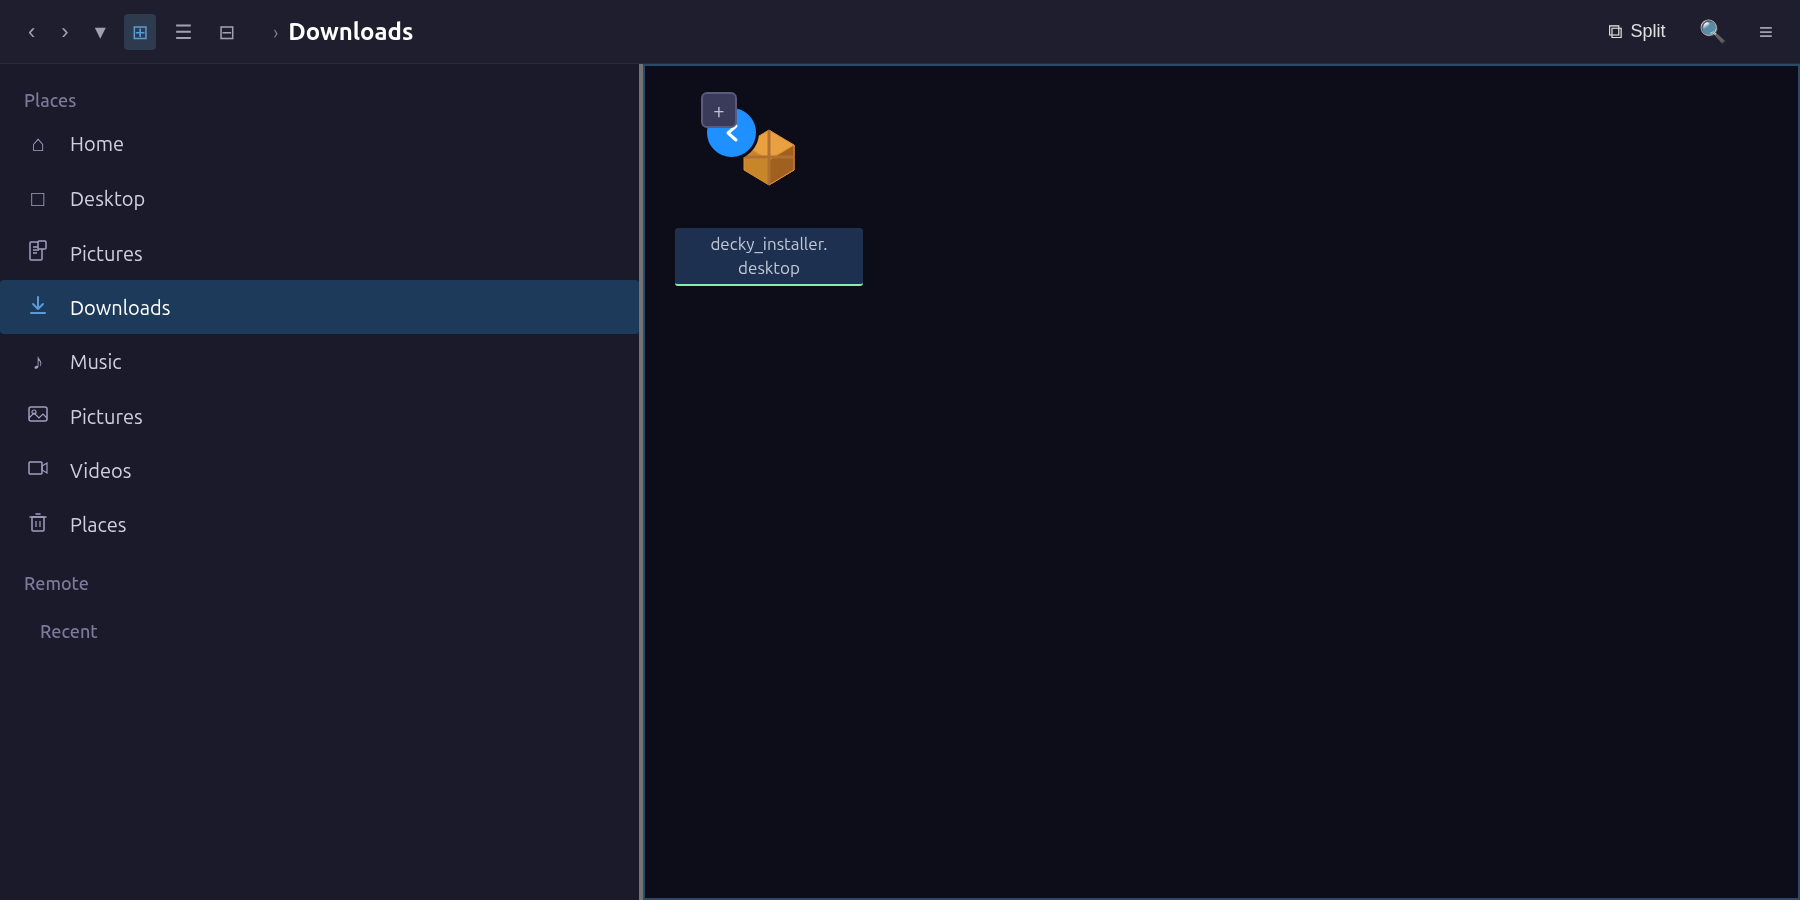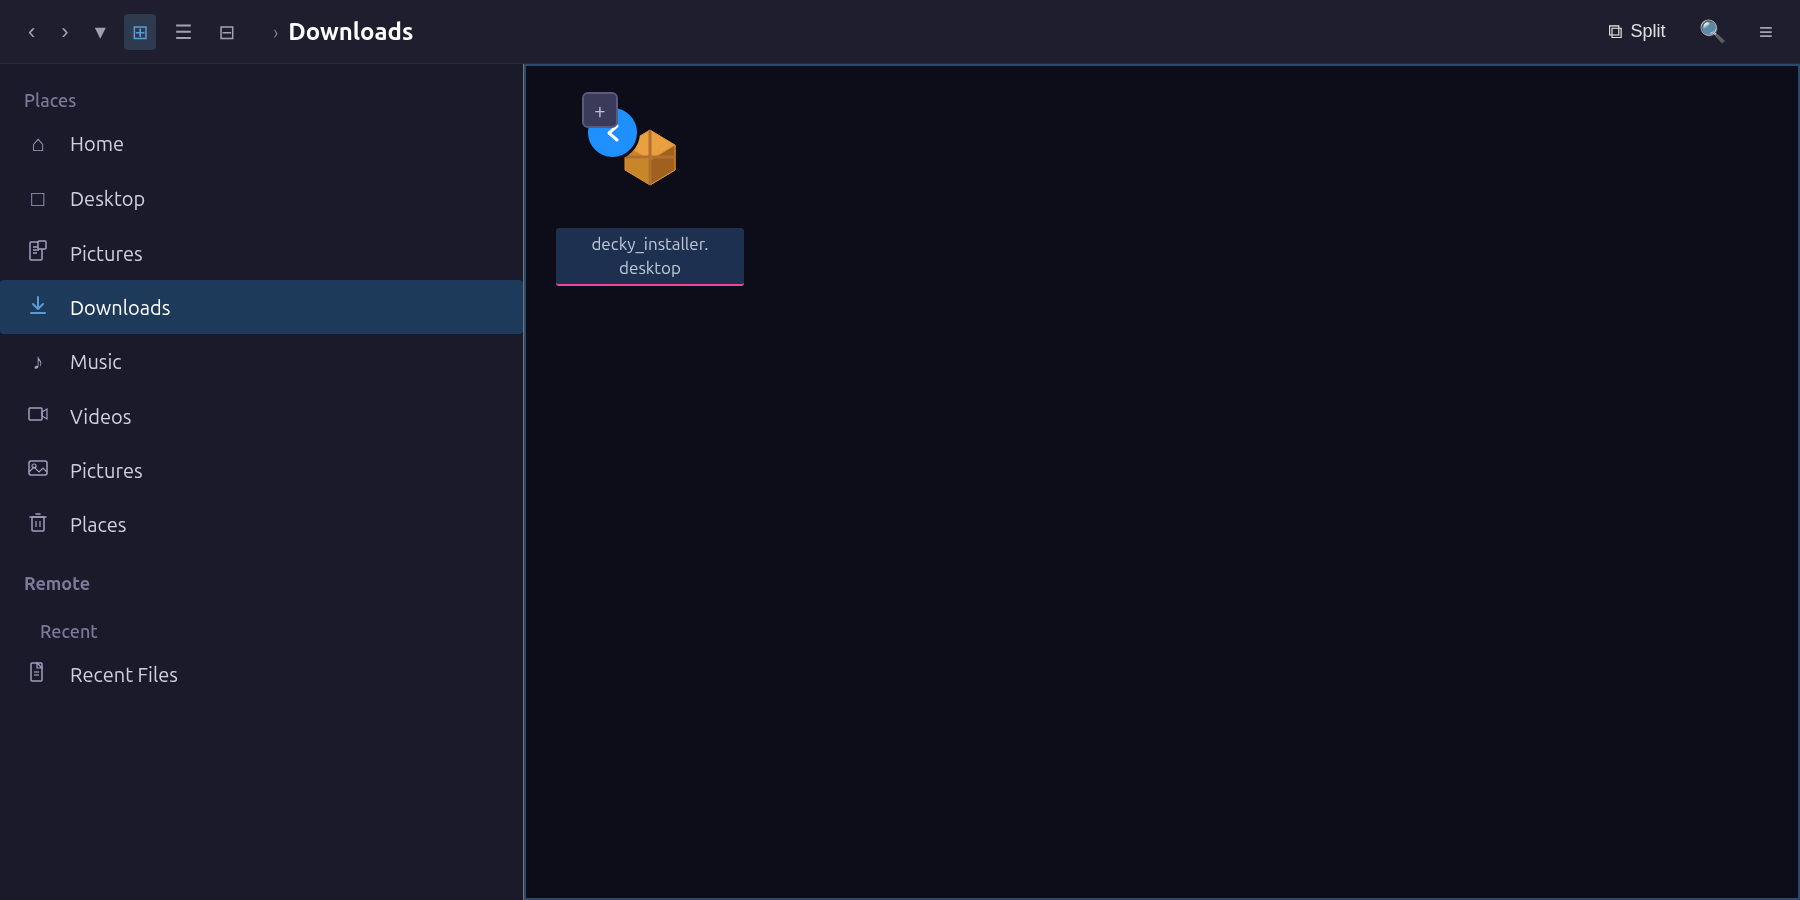--- a/index.html
+++ b/index.html
@@ -96,23 +96,23 @@
 
     
     .main-layout {
       display: flex;
       flex: 1;
       overflow: hidden;
     }
 
     
     .sidebar {
-      width: 524px;
+      width: 643px;
       background: #1a1a2a;
-      border-right: 1px solid #737373;
+      border-right: 4px solid #737373;
       overflow-y: auto;
       padding: 16px 0;
       flex-shrink: 0;
     }
     .sidebar::-webkit-scrollbar { width: 6px; }
     .sidebar::-webkit-scrollbar-thumb { background: #3a3a5a; border-radius: 3px; }
 
     .sidebar-section-label {
       font-size: 18px;
       color: #7a7a9a;
@@ -223,21 +223,21 @@
       margin-top: 8px;
       font-size: 17px;
       color: #c0c8d8;
       text-align: center;
       line-height: 1.4;
       word-break: break-all;
       background: #1e3050;
       padding: 4px 6px;
       border-radius: 3px;
       width: 100%;
-      border-bottom: 2px solid #ec4899;
+      border-bottom: 2px solid #86efac;
     }
 
     
   </style>
 </head>
 <body>
 
 <div class="toolbar">
   <div class="toolbar-left">
     <button class="nav-btn" title="Back">
@@ -314,66 +314,54 @@
       </span>
       <span>Downloads</span>
     </div>
     <div class="sidebar-item">
       <span class="item-icon">♪</span>
       <span>Music</span>
     </div>
     <div class="sidebar-item">
       <span class="item-icon">
         <svg width="22" height="22" viewBox="0 0 22 22" fill="none">
-          <rect x="2" y="5" width="13" height="12" rx="1" stroke="#a0a0c0" stroke-width="1.5" fill="none"></rect>
-          <path d="M15 9 L20 6 L20 16 L15 13 Z" stroke="#a0a0c0" stroke-width="1.2" fill="none"></path>
-        </svg>
-      </span>
-      <span>Videos</span>
-    </div>
-    <div class="sidebar-item">
-      <span class="item-icon">
-        <svg width="22" height="22" viewBox="0 0 22 22" fill="none">
           <rect x="2" y="4" width="18" height="14" rx="2" stroke="#a0a0c0" stroke-width="1.5" fill="none"></rect>
           <circle cx="7" cy="9" r="2" stroke="#a0a0c0" stroke-width="1.2" fill="none"></circle>
           <path d="M2 15 L7 10 L12 15 L16 11 L20 15" stroke="#a0a0c0" stroke-width="1.2" fill="none"></path>
         </svg>
       </span>
       <span>Pictures</span>
+    </div>
+    <div class="sidebar-item">
+      <span class="item-icon">
+        <svg width="22" height="22" viewBox="0 0 22 22" fill="none">
+          <rect x="2" y="5" width="13" height="12" rx="1" stroke="#a0a0c0" stroke-width="1.5" fill="none"></rect>
+          <path d="M15 9 L20 6 L20 16 L15 13 Z" stroke="#a0a0c0" stroke-width="1.2" fill="none"></path>
+        </svg>
+      </span>
+      <span>Videos</span>
     </div>
     <div class="sidebar-item">
       <span class="item-icon">
         <svg width="22" height="22" viewBox="0 0 22 22" fill="none">
           <rect x="5" y="6" width="12" height="14" rx="1" stroke="#a0a0c0" stroke-width="1.5" fill="none"></rect>
           <line x1="3" y1="6" x2="19" y2="6" stroke="#a0a0c0" stroke-width="1.5" stroke-linecap="round"></line>
           <line x1="9" y1="3" x2="13" y2="3" stroke="#a0a0c0" stroke-width="1.5" stroke-linecap="round"></line>
           <line x1="9" y1="10" x2="9" y2="16" stroke="#a0a0c0" stroke-width="1.2"></line>
           <line x1="13" y1="10" x2="13" y2="16" stroke="#a0a0c0" stroke-width="1.2"></line>
         </svg>
       </span>
       <span>Places</span>
     </div>
 
-    <div class="sidebar-section-label" style="margin-top:12px;font-weight:bold;">Remote</div>
+    <div class="sidebar-section-label" style="margin-top:12px;">Remote</div>
 
 
     <div class="sidebar-section-label" style="margin-top:12px;padding-left:40px;">Recent</div>
 
-    <div class="sidebar-item">
-      <span class="item-icon">
-        <svg width="22" height="22" viewBox="0 0 22 22" fill="none">
-          <rect x="4" y="2" width="11" height="18" rx="1" stroke="#a0a0c0" stroke-width="1.5" fill="none"></rect>
-          <path d="M4 2 L10 2 L15 7 L15 20" stroke="none"></path>
-          <path d="M10 2 L15 7 L10 7 Z" stroke="#a0a0c0" stroke-width="1.2" fill="#1a1a2a"></path>
-          <line x1="7" y1="11" x2="12" y2="11" stroke="#a0a0c0" stroke-width="1.2"></line>
-          <line x1="7" y1="14" x2="12" y2="14" stroke="#a0a0c0" stroke-width="1.2"></line>
-        </svg>
-      </span>
-      <span>Recent Files</span>
-    </div>
   </div>
 
   <div class="file-area">
     <div class="file-grid">
 
       <div class="file-item">
         <div class="file-icon-wrapper">
 
           <div class="plus-badge">+</div>
 

